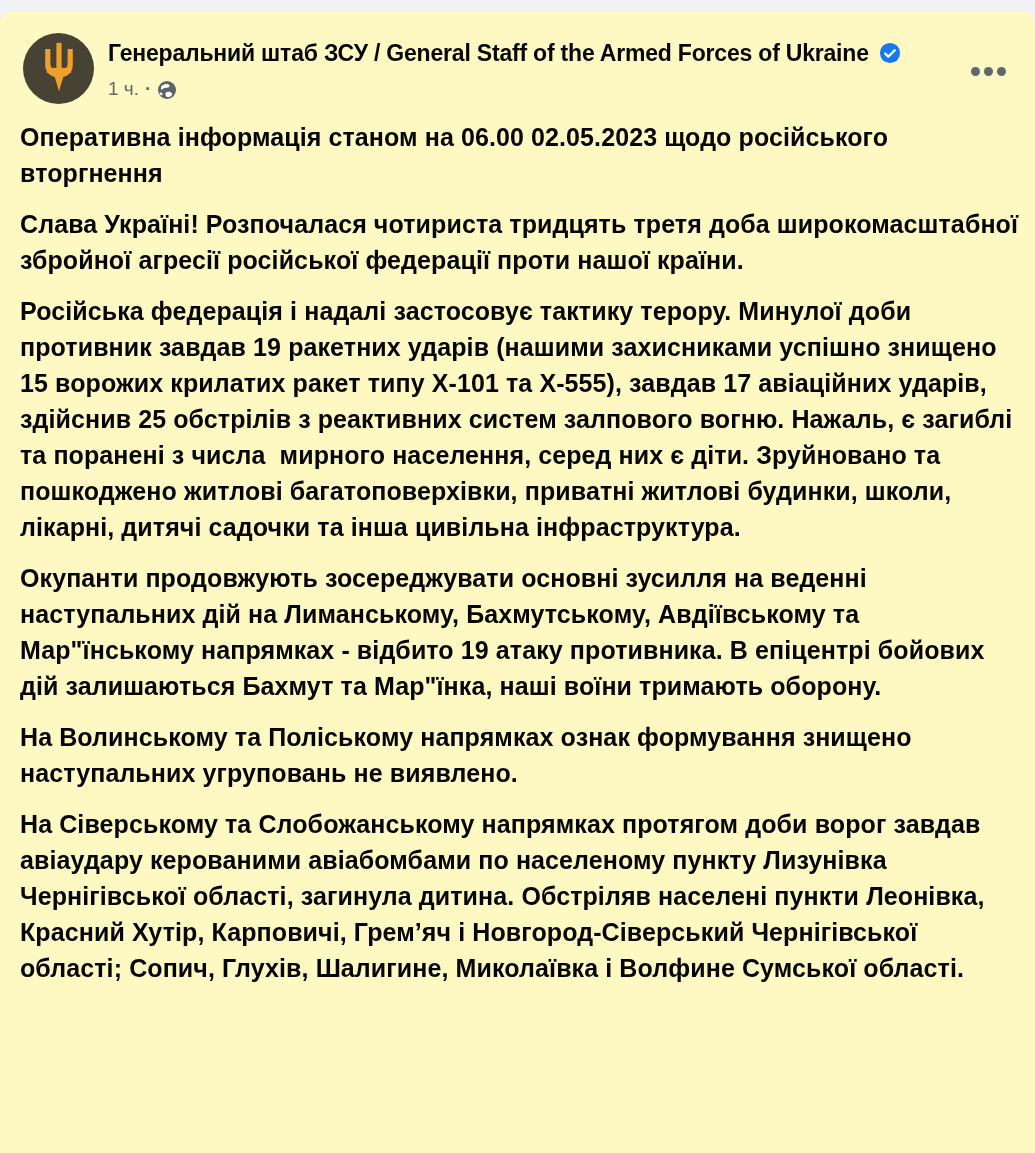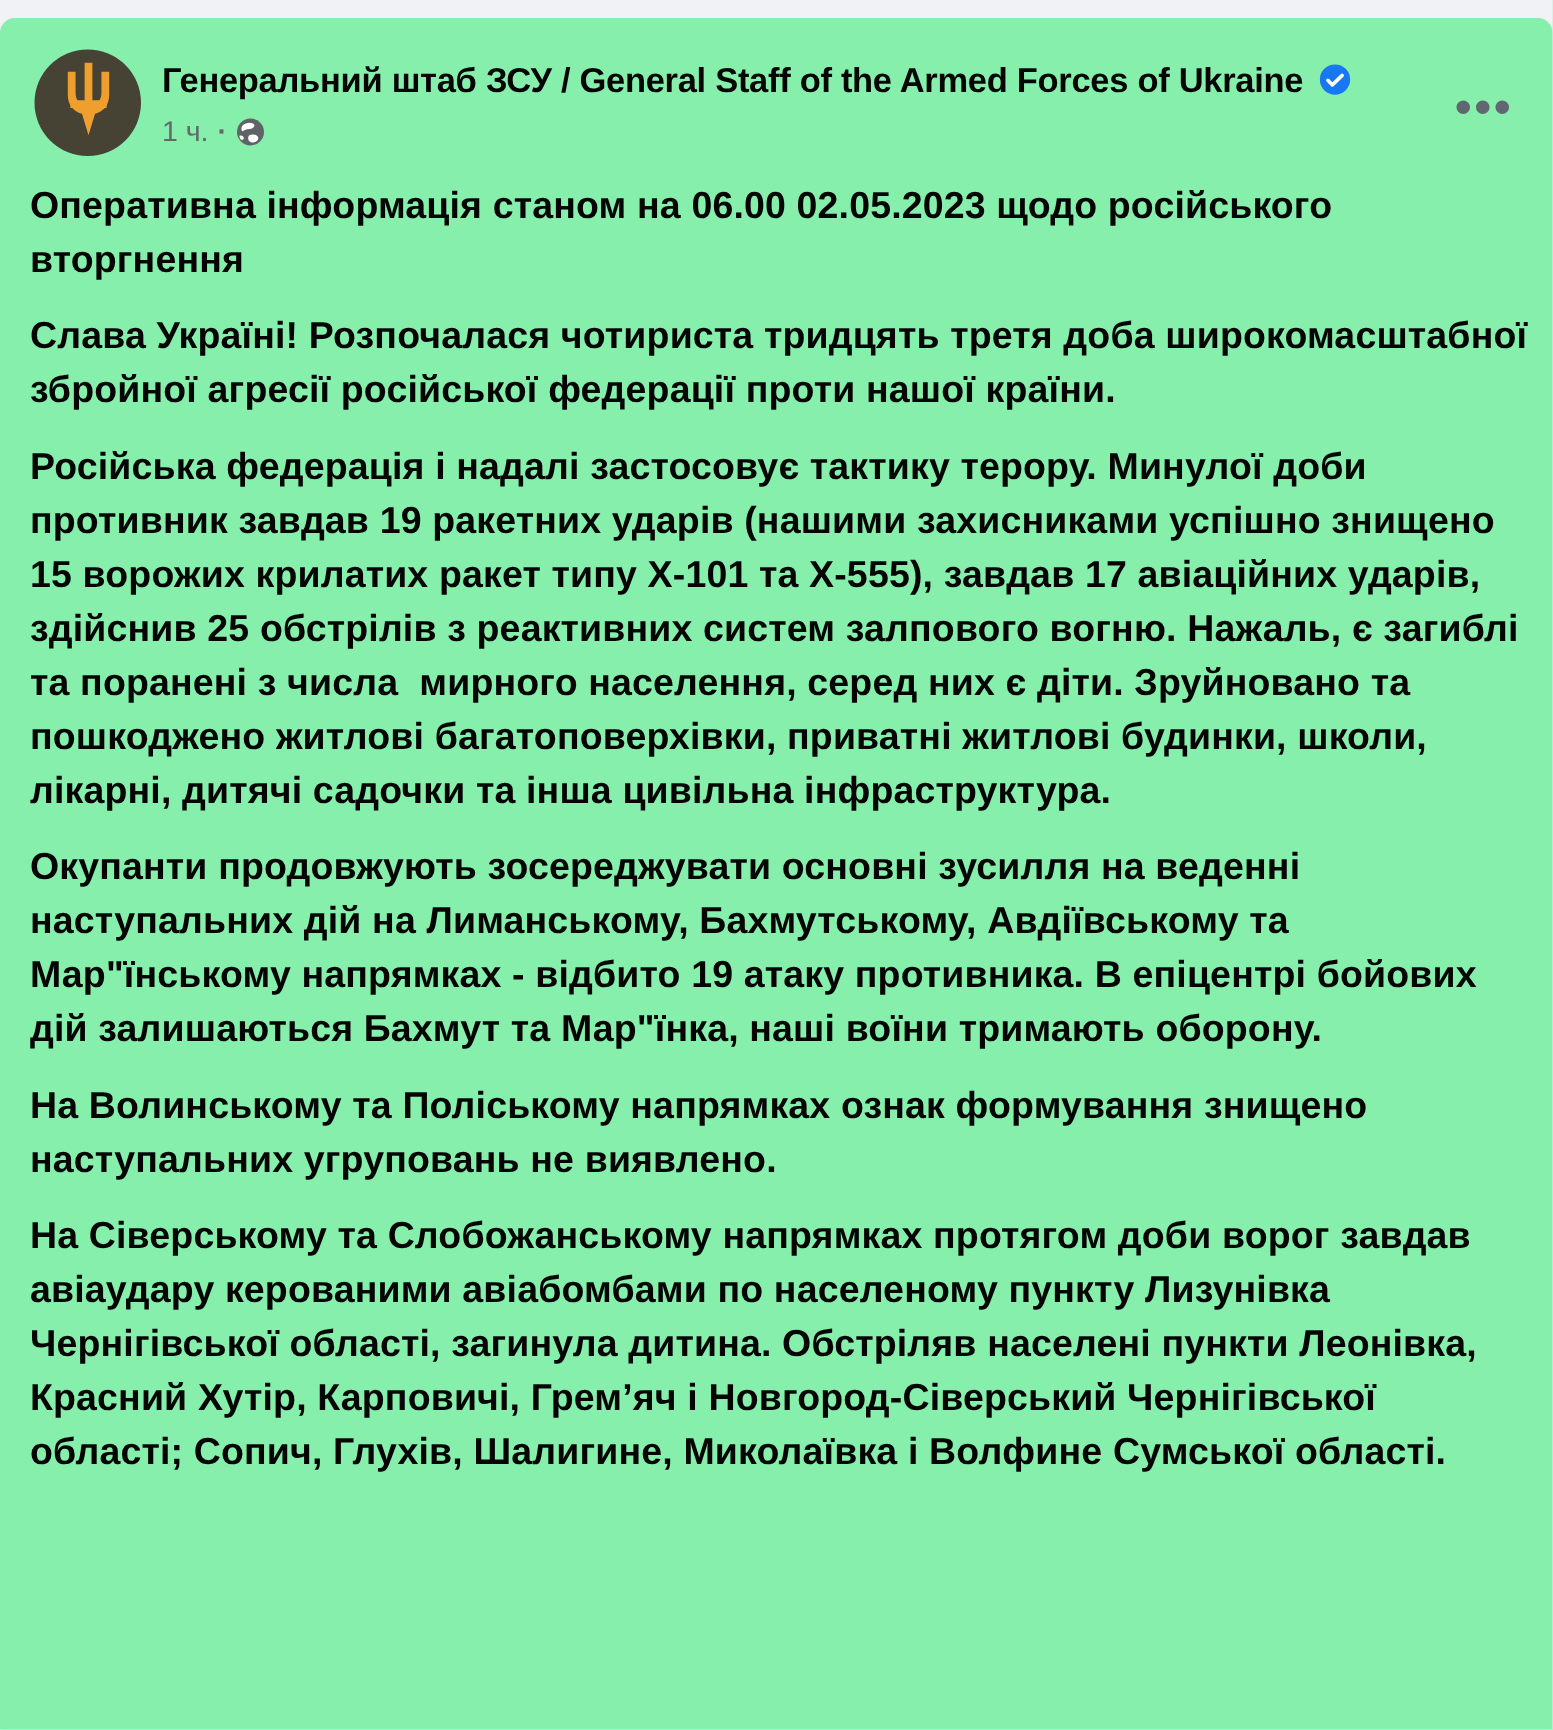--- a/index.html
+++ b/index.html
@@ -4,21 +4,21 @@
 <style>
   * { box-sizing: border-box; margin: 0; padding: 0; }
   html, body {
     width: 1035px; height: 1153px;
     overflow: hidden;
     background: #f0f2f5;
     font-family: "Liberation Sans", sans-serif;
   }
   .top-strip { height: 12px; background: #f0f2f5; }
   .card {
-    background: #86efac;
+    background: #fef9c3;
     border-radius: 10px 10px 0 0;
     min-height: 1141px;
     padding-top: 21px;
     position: relative;
     box-shadow: 0 1px 2px rgba(0,0,0,.08);
   }
   .header {
     display: flex;
     align-items: flex-start;
     padding: 0 60px 0 23px;
@@ -38,21 +38,21 @@
     font-weight: 700;
     line-height: 36px;
     color: #050505;
     letter-spacing: -0.2px;
     max-width: 850px;
     cursor: pointer;
   }
   .verified-badge { vertical-align: -3px; margin-left: 4px; }
   .meta {
     margin-top: 4px;
-    display: flex; align-items: flex-start;
+    display: flex; align-items: flex-end;
     gap: 6px;
     font-size: 19px;
     color: #65676b;
   }
   .meta .sep { font-weight: 700; }
   .timestamp { cursor: pointer; }
   .more-btn {
     position: absolute;
     right: 24px; top: 20px;
     width: 46px; height: 36px;

